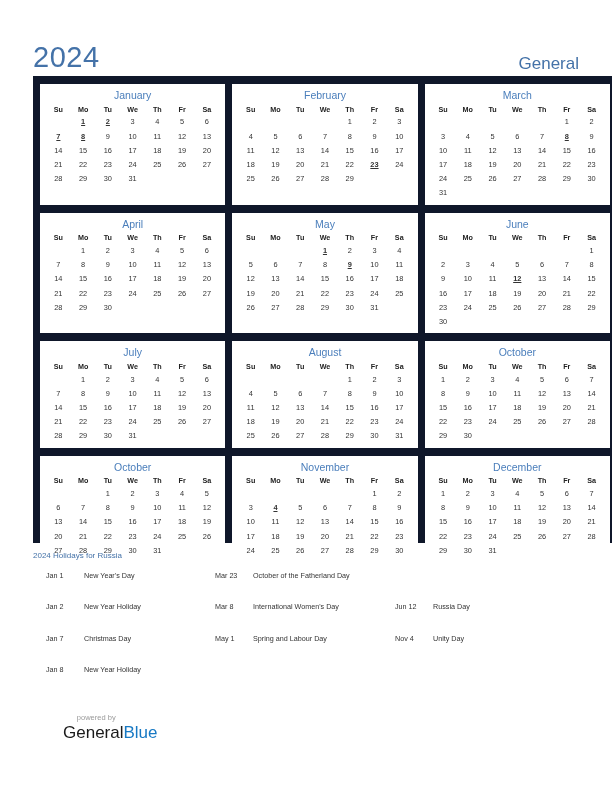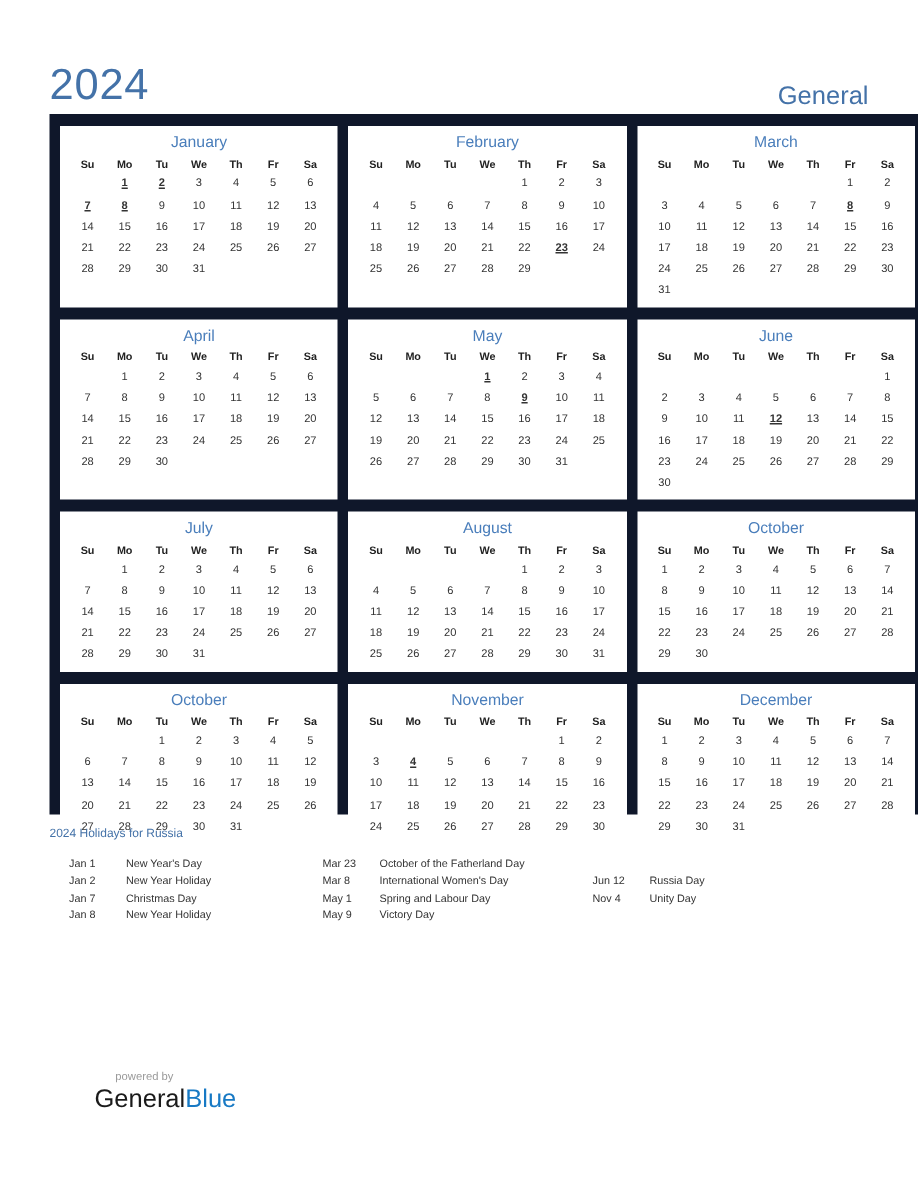--- a/index.html
+++ b/index.html
@@ -122,20 +122,21 @@
     line-height: 1.1;
   }
   .holidays-columns {
     display: flex;
     flex-direction: row;
     align-items: flex-start;
   }
   .holiday-col {
     display: flex;
     flex-direction: column;
+    gap: 20px;
   }
   .holiday-col.col-1 { width: 182px; padding-left: 13px; box-sizing: border-box; }
   .holiday-col.col-2 { width: 180px; }
   .holiday-col.col-3 { width: 160px; }
   .holiday-row {
     display: flex;
     flex-direction: row;
     font-size: 7.2px;
     color: #333333;
     line-height: 1;
@@ -988,24 +989,20 @@
           <span class="holiday-name">October of the Fatherland Day</span>
         </div>
         <div class="holiday-row">
           <span class="holiday-date">Mar 8</span>
           <span class="holiday-name">International Women's Day</span>
         </div>
         <div class="holiday-row">
           <span class="holiday-date">May 1</span>
           <span class="holiday-name">Spring and Labour Day</span>
         </div>
-        <div class="holiday-row">
-          <span class="holiday-date">May 9</span>
-          <span class="holiday-name">Victory Day</span>
-        </div>
       </div>
       <div class="holiday-col col-3">
         <div class="holiday-row spacer">
           <span class="holiday-date"></span>
           <span class="holiday-name"></span>
         </div>
         <div class="holiday-row">
           <span class="holiday-date">Jun 12</span>
           <span class="holiday-name">Russia Day</span>
         </div>

